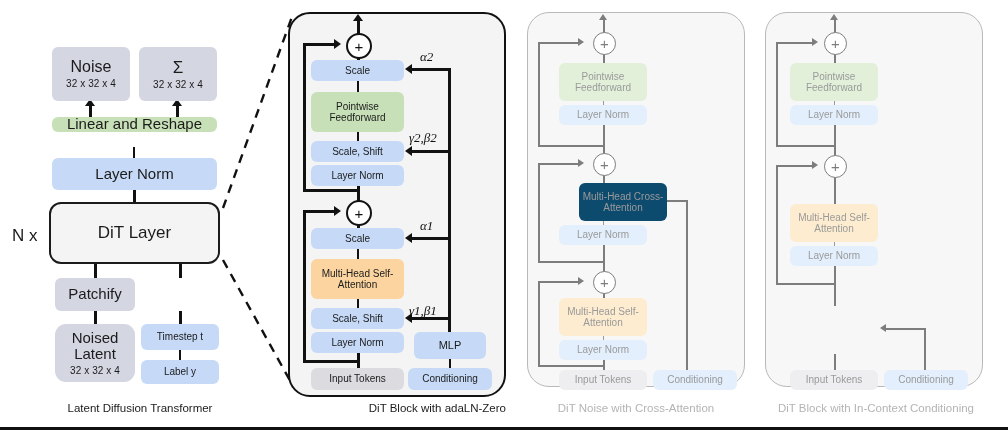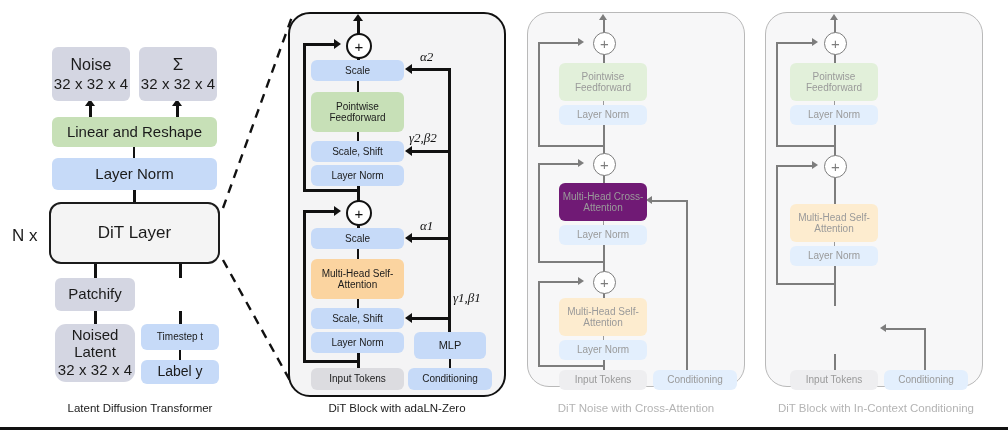--- a/index.html
+++ b/index.html
@@ -9,21 +9,21 @@
   
   .abs{position:absolute;box-sizing:border-box;}
 
   
   .node{
     position:absolute;box-sizing:border-box;border-radius:6px;
     display:flex;flex-direction:column;align-items:center;justify-content:center;
     text-align:center;color:#1b1b1b;line-height:1.12;z-index:6;
   }
   .node .lbl{display:block;}
-  .node .sub{display:block;font-size:15px;margin-top:2px;letter-spacing:.1px;}
+  .node .sub{display:block;font-size:10px;margin-top:2px;letter-spacing:.1px;}
 
   .c-gray   {background:#d4d6e2;}
   .c-green  {background:#c7e0b7;}
   .c-blue   {background:#c6daf8;}
   .c-orange {background:#fbd4a0;}
   .c-lgray  {background:#dcdce0;}
 
   
   .ditblock{
     position:absolute;box-sizing:border-box;background:#f4f4f4;
@@ -76,21 +76,21 @@
 
   .nx{position:absolute;font-size:17px;color:#1b1b1b;}
 
   .botrule{position:absolute;left:0;width:1008px;height:2.5px;background:#111;}
 
   
   .fade-txt{color:#9a9a9a !important;}
   .f-green  {background:#e2f0da;}
   .f-blue   {background:#e3effd;}
   .f-orange {background:#fdeccf;}
-  .f-red    {background:#701a75;}
+  .f-red    {background:#0c4a6e;margin-left:20px;}
   .f-lgray  {background:#eeeef0;}
 </style>
 </head>
 <body>
 
 <div id="canvas">
 
   <div class="node c-gray" style="left:52px;top:47px;width:78px;height:54px;font-size:16px;">
     <span class="lbl">Noise</span>
     <span class="sub">32 x 32 x 4</span>
@@ -99,21 +99,21 @@
   <div class="node c-gray" style="left:139px;top:47px;width:78px;height:54px;font-size:17px;">
     <span class="lbl">Σ</span>
     <span class="sub">32 x 32 x 4</span>
   </div>
 
   <div class="ln v" style="left:89px;top:103px;height:14px;"></div>
   <div class="arw up" style="left:85px;top:99px;"></div>
   <div class="ln v" style="left:176px;top:103px;height:14px;"></div>
   <div class="arw up" style="left:172px;top:99px;"></div>
 
-  <div class="node c-green" style="left:52px;top:117px;width:165px;height:30px;font-size:15px;">
+  <div class="node c-green" style="left:52px;top:117px;width:165px;height:15px;font-size:15px;">
     <span class="lbl">Linear and Reshape</span>
   </div>
   <div class="ln dash-v" style="left:133px;top:147px;height:11px;"></div>
 
   <div class="node c-blue" style="left:52px;top:158px;width:165px;height:32px;font-size:15px;">
     <span class="lbl">Layer Norm</span>
   </div>
   <div class="ln v" style="left:133px;top:190px;height:12px;"></div>
 
   <div class="nx" style="left:12px;top:226px;">N x</div>
@@ -136,21 +136,21 @@
   <div class="node c-gray" style="left:55px;top:324px;width:80px;height:58px;font-size:15px;border-radius:11px;">
     <span class="lbl">Noised Latent</span>
     <span class="sub">32 x 32 x 4</span>
   </div>
 
   <div class="node c-blue" style="left:141px;top:324px;width:78px;height:26px;font-size:10px;">
     <span class="lbl">Timestep t</span>
   </div>
   <div class="ln dash-v" style="left:179px;top:350px;height:10px;"></div>
 
-  <div class="node c-blue" style="left:141px;top:360px;width:78px;height:24px;font-size:14px;">
+  <div class="node c-blue" style="left:141px;top:360px;width:78px;height:24px;font-size:10px;">
     <span class="lbl">Label y</span>
   </div>
 
   <div class="panel-caption" style="left:40px;top:402px;width:200px;">Latent Diffusion Transformer</div>
 
   <svg class="abs" style="left:215px;top:8px;width:85px;height:390px;" viewBox="0 0 85 390">
     <line x1="8" y1="200" x2="78" y2="6" stroke="#111" stroke-width="2.4" stroke-dasharray="9,7"></line>
     <line x1="8" y1="252" x2="78" y2="378" stroke="#111" stroke-width="2.4" stroke-dasharray="9,7"></line>
   </svg>
 
@@ -239,23 +239,23 @@
   <div class="ln h" style="left:412px;top:150px;width:38px;"></div>
   <div class="arw left" style="left:405px;top:146px;"></div>
   <div class="greek" style="left:409px;top:130px;">γ2,β2</div>
 
   <div class="ln h" style="left:412px;top:237px;width:38px;"></div>
   <div class="arw left" style="left:405px;top:233px;"></div>
   <div class="greek" style="left:420px;top:218px;">α1</div>
 
   <div class="ln h" style="left:412px;top:317px;width:38px;"></div>
   <div class="arw left" style="left:405px;top:313px;"></div>
-  <div class="greek" style="left:409px;top:290px;margin-left:44px;">γ1,β1</div>
-
-  <div class="panel-caption" style="left:288px;top:402px;width:218px;">DiT Block with adaLN-Zero</div>
+  <div class="greek" style="left:409px;top:303px;">γ1,β1</div>
+
+  <div class="panel-caption" style="left:288px;top:402px;width:218px;text-align:right;">DiT Block with adaLN-Zero</div>
 
   <div class="panel faded" style="left:527px;top:12px;width:218px;height:375px;"></div>
 
   <div class="ln thin-v" style="left:603px;top:20px;height:22px;"></div>
   <div class="arw g-up" style="left:598.5px;top:14px;"></div>
 
   <div class="plus g" style="left:593px;top:32px;width:21px;height:21px;">
     <span>+</span>
   </div>
 

